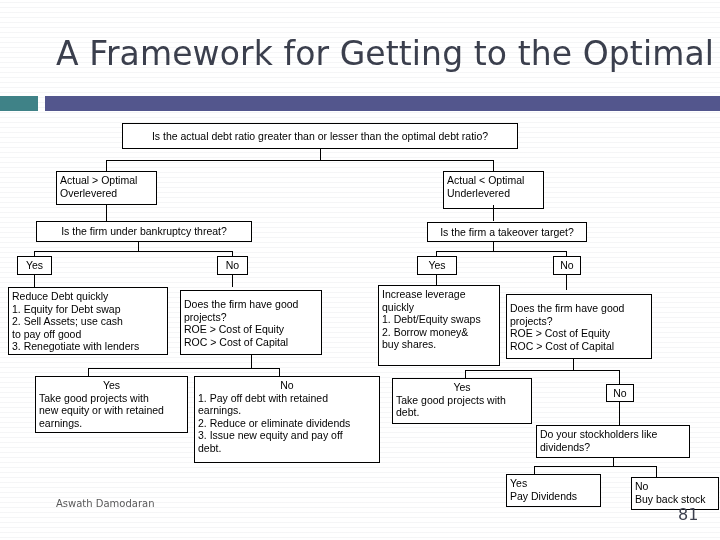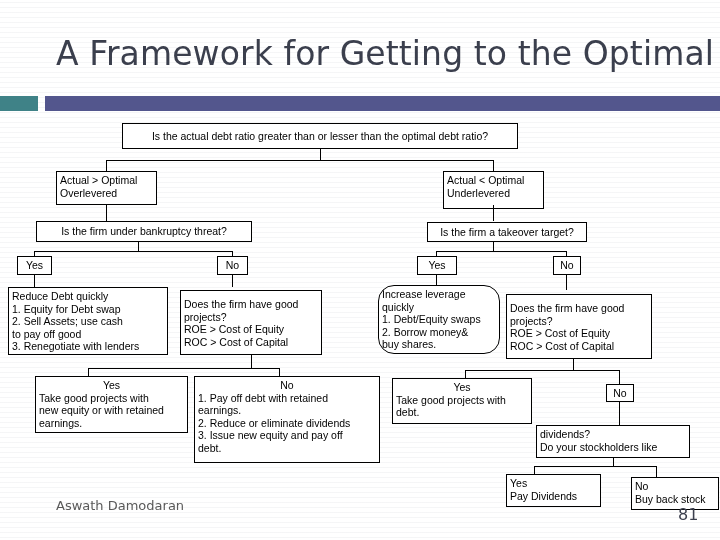--- a/index.html
+++ b/index.html
@@ -84,21 +84,21 @@
   }
   .conn.h { height: 1px; }
   .conn.v { width: 1px; }
 
   
   #footer-author {
     position: absolute;
     left: 56px;
     top: 498px;
     font-family: "DejaVu Sans", sans-serif;
-    font-size: 13px;
+    font-size: 10px;
     color: #595959;
     text-align: center;
   }
   #page-number {
     position: absolute;
     left: 678px;
     top: 505px;
     font-family: "DejaVu Sans", sans-serif;
     font-size: 16px;
     color: #3b3f4d;
@@ -205,21 +205,21 @@
   <div class="node center" style="left:417px; top:256px; width:40px; height:19px; display:flex; align-items:center; justify-content:center;">
     <span class="ln">Yes</span>
   </div>
   <div class="node center" style="left:553px; top:256px; width:28px; height:19px; display:flex; align-items:center; justify-content:center;">
     <span class="ln">No</span>
   </div>
 
   <div class="conn v" style="left:436px; top:275px; height:10px;"></div>
   <div class="conn v" style="left:566px; top:275px; height:15px;"></div>
 
-  <div class="node" style="left:378px; top:285px; width:122px; height:69px;border-radius:16px;">
+  <div class="node" style="left:378px; top:285px; width:122px; height:81px;">
     <span class="ln">Increase leverage</span>
     <span class="ln">quickly</span>
     <span class="ln">1. Debt/Equity swaps</span>
     <span class="ln">2. Borrow money&amp;</span>
     <span class="ln">buy shares.</span>
   </div>
 
   <div class="node" style="left:506px; top:294px; width:146px; height:65px; padding-top:7px;">
     <span class="ln">Does the firm have good</span>
     <span class="ln">projects?</span>
@@ -237,22 +237,22 @@
     <span class="ln">Take good projects with</span>
     <span class="ln">debt.</span>
   </div>
 
   <div class="node center" style="left:606px; top:384px; width:28px; height:18px; display:flex; align-items:center; justify-content:center;">
     <span class="ln">No</span>
   </div>
   <div class="conn v" style="left:619px; top:402px; height:23px;"></div>
 
   <div class="node" style="left:536px; top:425px; width:154px; height:33px;">
+    <span class="ln">Do your stockholders like</span>
     <span class="ln">dividends?</span>
-    <span class="ln">Do your stockholders like</span>
   </div>
 
   <div class="conn v" style="left:613px; top:458px; height:8px;"></div>
   <div class="conn h" style="left:534px; top:466px; width:123px;"></div>
   <div class="conn v" style="left:534px; top:466px; height:8px;"></div>
   <div class="conn v" style="left:656px; top:466px; height:11px;"></div>
 
   <div class="node" style="left:506px; top:474px; width:95px; height:33px;">
     <span class="ln">Yes</span>
     <span class="ln">Pay Dividends</span>

